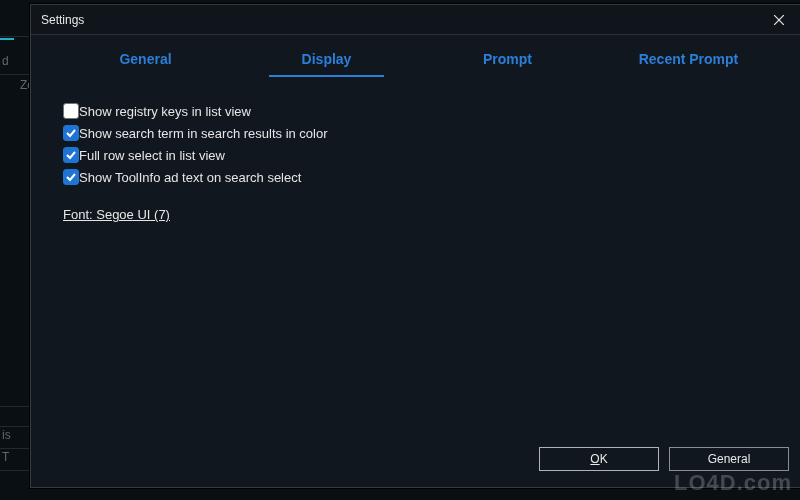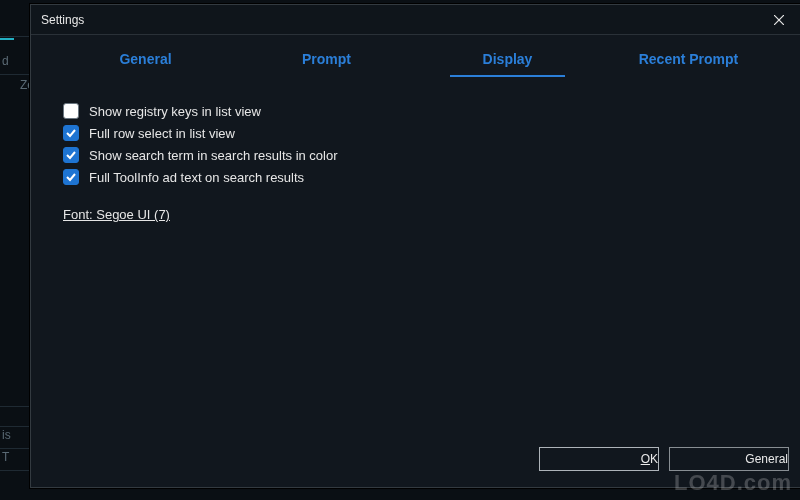--- a/index.html
+++ b/index.html
@@ -90,21 +90,20 @@
     background: #2b7fd9;
   }
   .content {
     flex: 1;
     padding: 28px 32px 10px 32px;
     overflow: auto;
   }
   .opt {
     display: flex;
     align-items: center;
-    gap: 10px;
     margin-bottom: 6px;
     color: #e6e6e6;
     font-size: 13px;
     cursor: pointer;
   }
   .chk {
     width: 16px;
     height: 16px;
     border-radius: 3px;
     border: 1px solid #6a7680;
@@ -137,21 +136,21 @@
     gap: 10px;
     padding: 0 14px 10px 0;
   }
   .btn {
     min-width: 120px;
     height: 24px;
     background: #11171e;
     border: 1px solid #888e93;
     color: #e9e9e9;
     font-size: 12px;
-    text-align: right;
+    text-align: center;
     line-height: 22px;
     cursor: pointer;
   }
   .btn.primary {
     border: 1px solid #aeb4b9;
   }
   .btn .ul { text-decoration: underline; }
   .watermark {
     position: absolute;
     right: 8px;
@@ -189,59 +188,59 @@
     <div class="close-btn">
       <svg viewBox="0 0 10 10" width="10" height="10">
         <line x1="0" y1="0" x2="10" y2="10" stroke="#e6e6e6" stroke-width="1.2"></line>
         <line x1="10" y1="0" x2="0" y2="10" stroke="#e6e6e6" stroke-width="1.2"></line>
       </svg>
     </div>
   </div>
 
   <div class="tabs">
     <div class="tab">General</div>
+    <div class="tab active">Display</div>
     <div class="tab">Prompt</div>
-    <div class="tab active">Display</div>
     <div class="tab">Recent Prompt</div>
   </div>
 
   <div class="content">
 
     <label class="opt">
       <span class="chk">
         
       </span>
       <span>Show registry keys in list view</span>
     </label>
 
     <label class="opt">
       <span class="chk checked">
         <svg viewBox="0 0 12 12">
             <polyline points="2,6 5,9 10,3" fill="none" stroke="#fff" stroke-width="2"></polyline>
           </svg>
       </span>
-      <span>Full row select in list view</span>
+      <span>Show search term in search results in color</span>
     </label>
 
     <label class="opt">
       <span class="chk checked">
         <svg viewBox="0 0 12 12">
             <polyline points="2,6 5,9 10,3" fill="none" stroke="#fff" stroke-width="2"></polyline>
           </svg>
       </span>
-      <span>Show search term in search results in color</span>
+      <span>Full row select in list view</span>
     </label>
 
     <label class="opt">
       <span class="chk checked">
         <svg viewBox="0 0 12 12">
             <polyline points="2,6 5,9 10,3" fill="none" stroke="#fff" stroke-width="2"></polyline>
           </svg>
       </span>
-      <span>Full ToolInfo ad text on search results</span>
+      <span>Show ToolInfo ad text on search select</span>
     </label>
 
     <a class="font-link">Font: Segoe UI (7)</a>
 
   </div>
 
   <div class="footer">
     <div class="btn primary">
       <span class="ul">O</span><span>K</span>
     </div>

